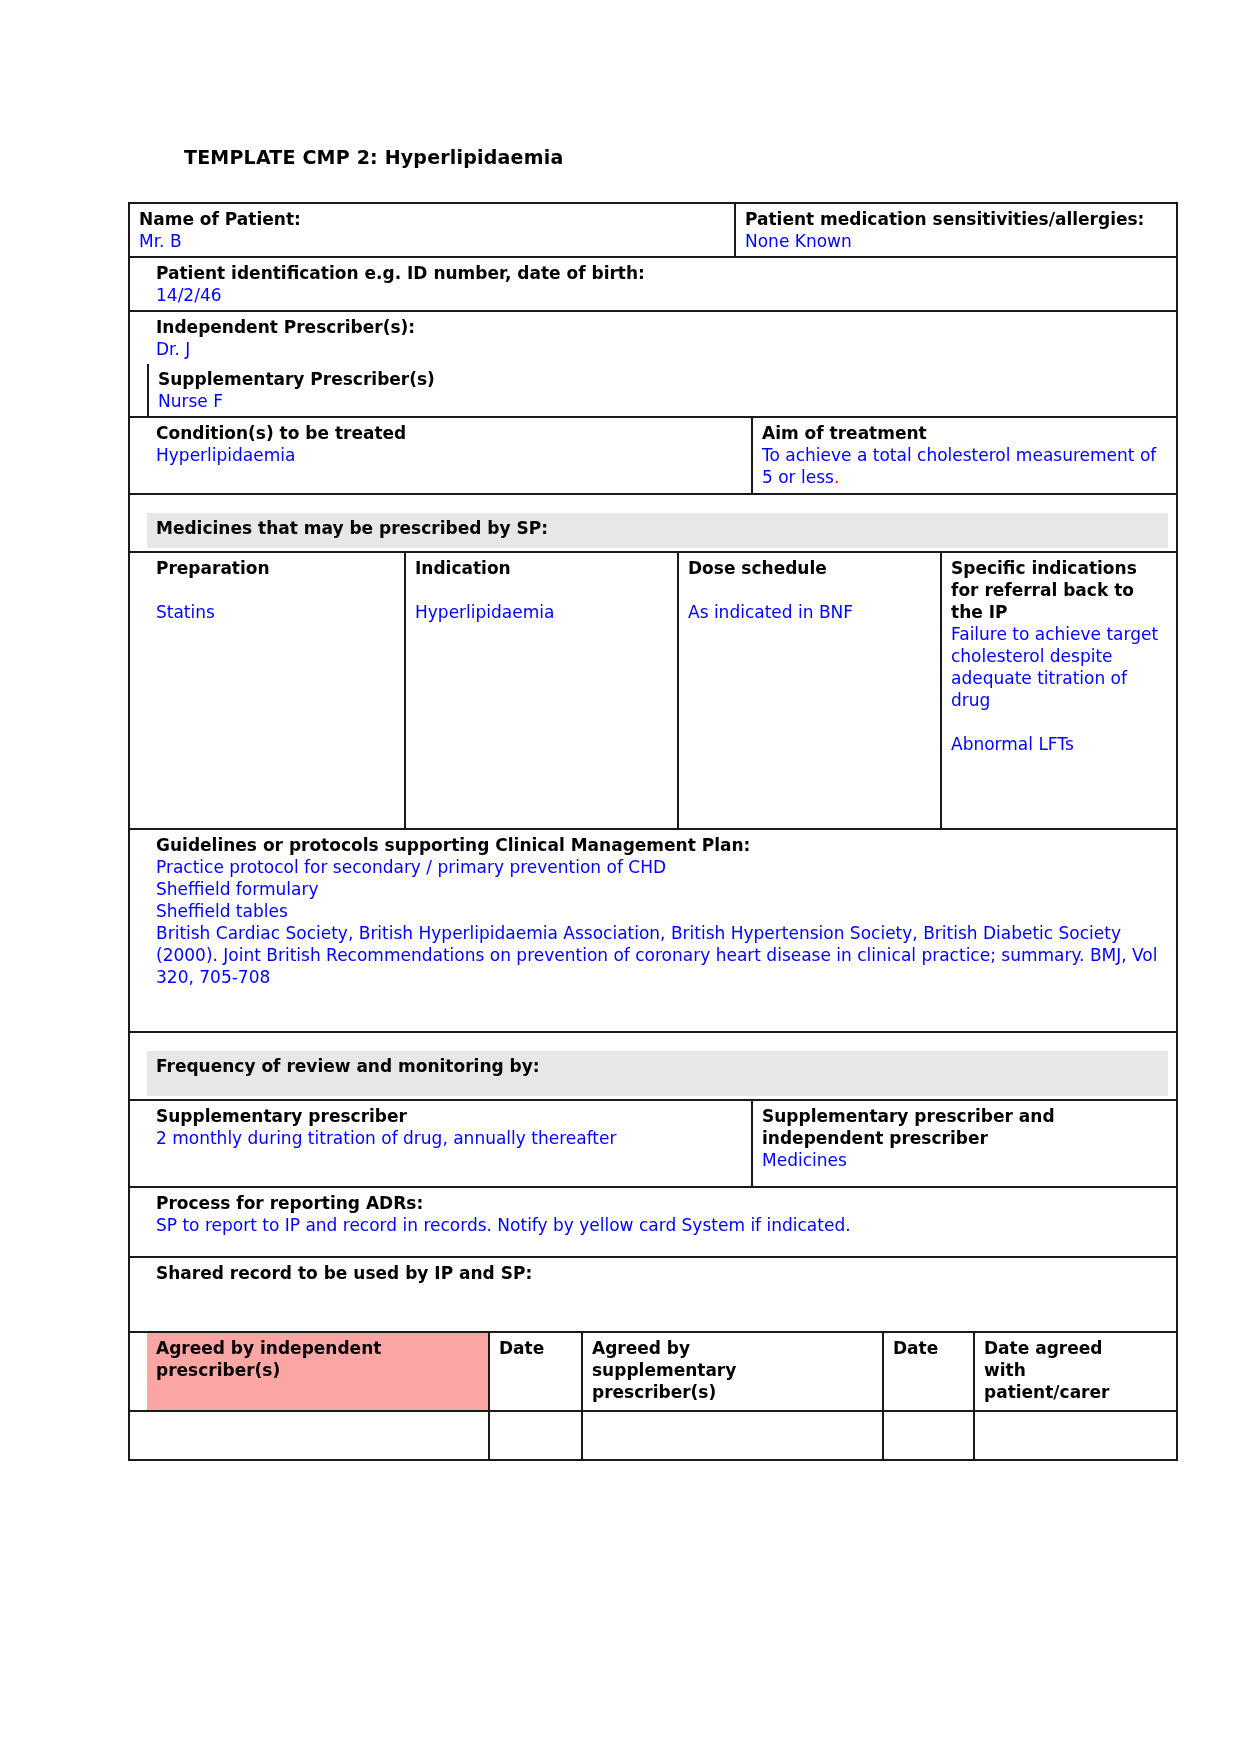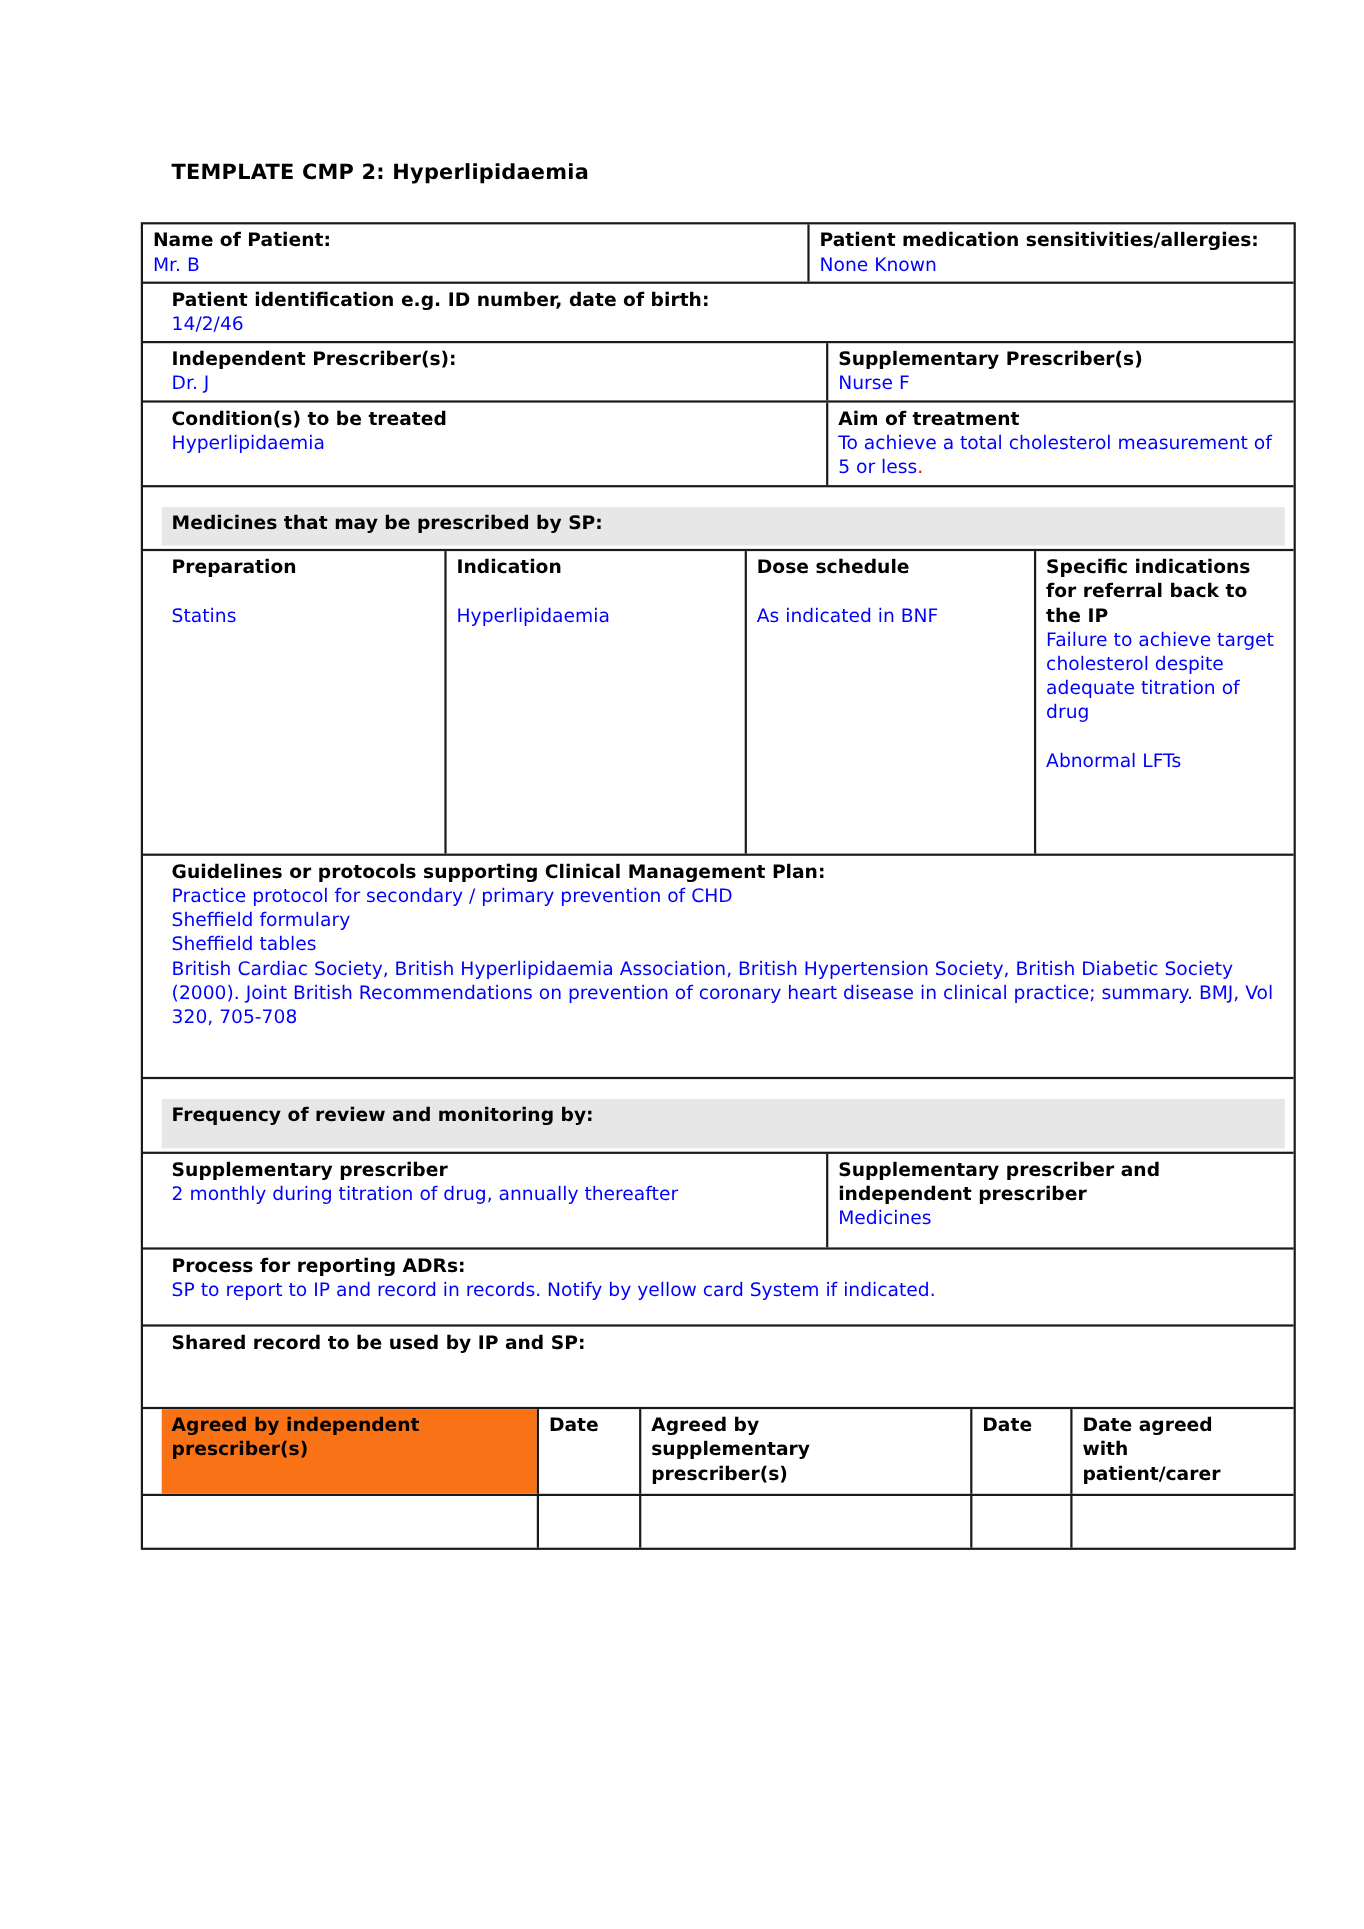--- a/index.html
+++ b/index.html
@@ -2,21 +2,21 @@
 <html><head>
 <meta charset="utf-8">
 <style>
   html,body { margin:0; padding:0; }
   body {
     width:1240px; height:1754px; background:#ffffff; position:relative;
     font-family:"DejaVu Sans","Liberation Sans",sans-serif;
     font-size:17px; color:#000; -webkit-font-smoothing:antialiased;
   }
   .doc-title {
-    position:absolute; left:156px; top:146px;
+    position:absolute; left:184px; top:146px;
     font-size:19px; font-weight:700; letter-spacing:.2px;
   }
   .cmp {
     position:absolute; left:128px; top:202px; width:1050px;
     border:2px solid #1a1a1a; box-sizing:border-box; background:#fff;
   }
   .row { display:flex; align-items:stretch; }
   .row + .row { border-top:2px solid #1a1a1a;padding-left:17px; }
   .cell { box-sizing:border-box; padding:4px 10px 4px 9px; line-height:22px; }
   .cell ~ .cell { border-left:2px solid #1a1a1a; }
@@ -38,40 +38,40 @@
   
   .w-g1 { width:341px; flex:none; }
   .w-g2 { width:93px;  flex:none; }
   .w-g3 { width:301px; flex:none; }
   .w-g4 { width:91px;  flex:none; }
   .w-g5 { flex:1; }
 
   
   .r-patient    { min-height:49px; }
   .r-id         { min-height:50px; }
-  .r-prescrib   { min-height:48px; }
+  .r-prescrib   { min-height:48px;flex-direction:column; }
   .r-cond       { min-height:75px; }
   .r-medlabel   { min-height:56px; }
   .r-medtable   { min-height:275px; }
   .r-guide      { min-height:201px; }
   .r-freq       { min-height:66px; }
   .r-review     { min-height:85px; }
   .r-adr        { min-height:68px; }
   .r-shared     { min-height:73px; }
   .r-agree      { min-height:77px; }
   .r-empty      { min-height:47px; }
 
   
   .shade-row .cell { padding:0; display:flex; }
   .shade {
     background:#e7e7e7; flex:1; margin:18px 8px 3px 0;
     padding:4px 9px; line-height:22px;
   }
 
-  .gray-cell { background:#f97316; }
+  .gray-cell { background:#fca5a5; }
 
   
   .maxw-spip  { max-width:345px; }
   .maxw-spval { max-width:470px; }
   .maxw-agsup { max-width:165px; }
   .maxw-agpat { max-width:138px; }
 </style>
 </head>
 <body>
 

